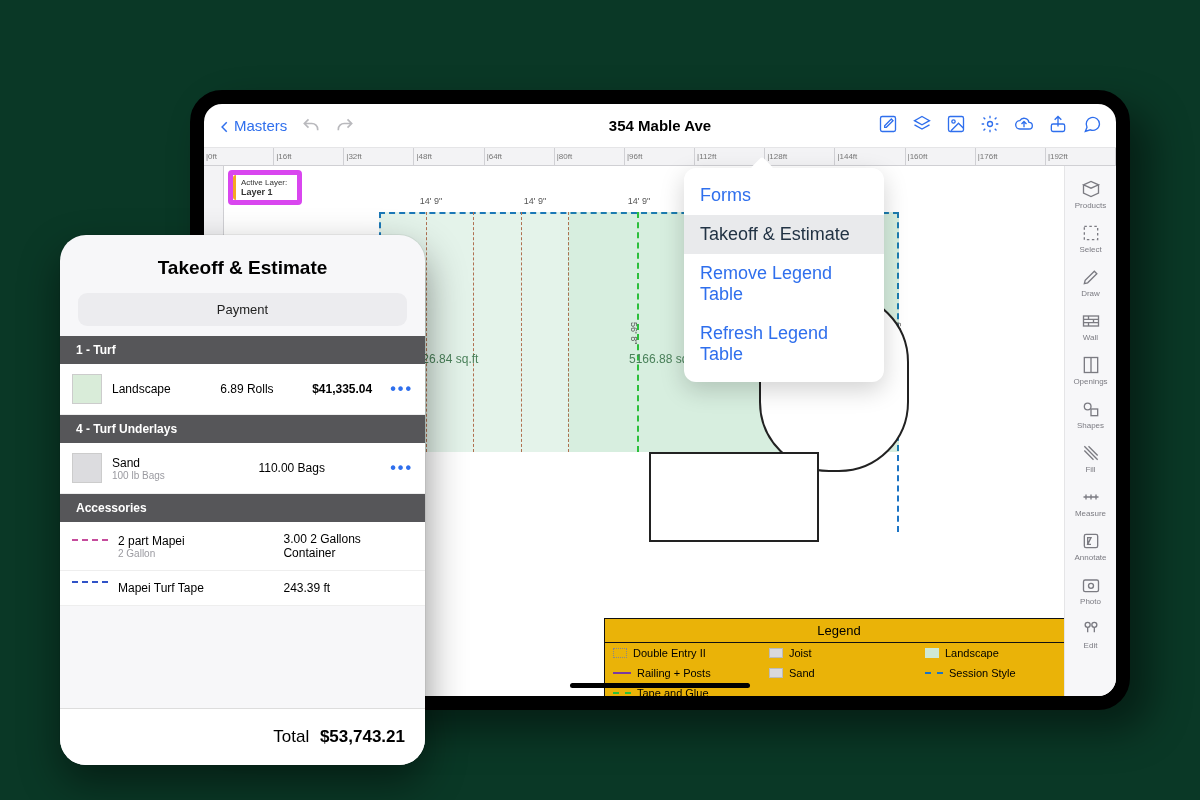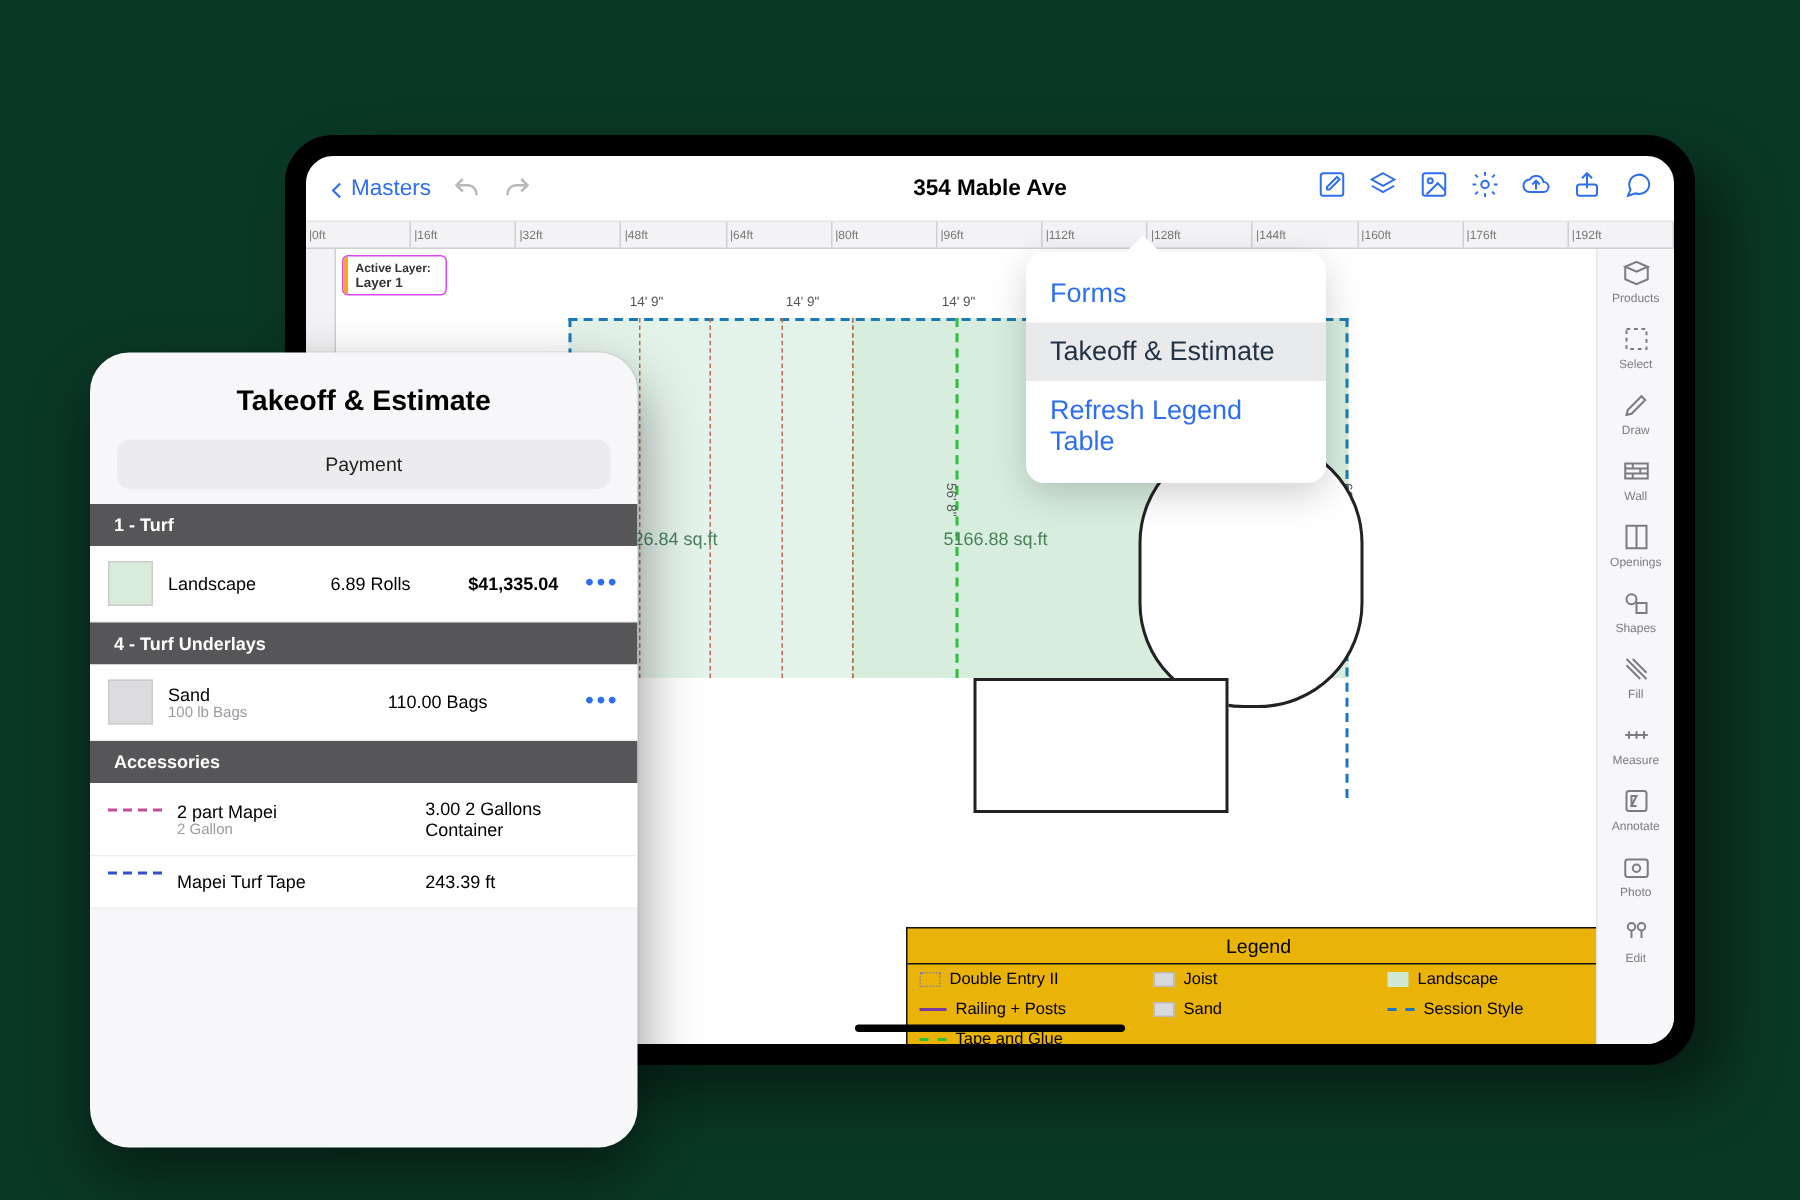--- a/index.html
+++ b/index.html
@@ -17,23 +17,23 @@
   .ur svg{width:20px;height:20px;fill:#b9b9bd}
   .title{position:absolute;left:0;right:0;text-align:center;font-weight:600;font-size:15px;pointer-events:none;}
   .tbar-right{margin-left:auto;display:flex;gap:14px;align-items:center;}
   .tbar-right svg{width:20px;height:20px;fill:none;stroke:#2f6fed;stroke-width:1.6}
   .ruler-h{height:18px;background:#f3f3f5;display:flex;font-size:8px;color:#777;border-bottom:1px solid #d0d0d4;position:relative;}
   .ruler-h span{flex:1;border-right:1px solid #d0d0d4;padding-left:2px;line-height:18px;white-space:nowrap;}
   .workarea{position:absolute;left:0;right:0;top:62px;bottom:0;display:flex;}
   .ruler-v{width:20px;background:#f3f3f5;border-right:1px solid #d0d0d4;}
   .canvas{flex:1;background:#fff;position:relative;overflow:hidden;}
   .palette{width:52px;background:#f7f7f9;border-left:1px solid #e5e5e7;display:flex;flex-direction:column;align-items:center;padding-top:6px;gap:0;}
-  .tool{width:52px;height:44px;display:flex;flex-direction:column;align-items:center;justify-content:flex-start;gap:2px;color:#7b7b82;font-size:8px;}
+  .tool{width:52px;height:44px;display:flex;flex-direction:column;align-items:center;justify-content:center;gap:2px;color:#7b7b82;font-size:8px;}
   .tool svg{width:20px;height:20px;fill:none;stroke:#7b7b82;stroke-width:1.6}
-  .layerchip{position:absolute;left:4px;top:4px;background:#fff;border:1px solid #d946ef;border-radius:4px;font-size:8px;padding:3px 10px 3px 8px;color:#333;font-weight:bold;}
+  .layerchip{position:absolute;left:4px;top:4px;background:#fff;border:5px solid #d946ef;border-radius:4px;font-size:8px;padding:3px 10px 3px 8px;color:#333;}
   .layerchip::before{content:"";position:absolute;left:0;top:0;bottom:0;width:3px;background:#f6a623;border-radius:3px 0 0 3px;}
   .layerchip b{display:block;font-size:9px;}
   
   .popover{
     position:absolute;left:480px;top:64px;width:200px;background:#fff;border-radius:12px;
     box-shadow:0 8px 24px rgba(0,0,0,.18);padding:8px 0;font-size:18px;z-index:30;
   }
   .popover::before{content:"";position:absolute;left:70px;top:-8px;width:16px;height:16px;background:#fff;transform:rotate(45deg);border-radius:2px;}
   .pop-item{padding:9px 16px;color:#2f6fed;}
   .pop-item.hl{background:#e9eaec;color:#234;font-weight:500;}
@@ -313,20 +313,21 @@
             <path d="M8 10v6M16 10v6"></path>
           </svg>
           <span>Edit</span>
         </div>
       </div>
   </div>
 
   <div class="popover">
     <div class="pop-item">Forms</div>
     <div class="pop-item hl">Takeoff &amp; Estimate</div>
+    <div class="pop-item">Remove Legend Table</div>
     <div class="pop-item">Refresh Legend Table</div>
   </div>
 
   <div class="homebar"></div>
 </div>
 
 <div class="phone">
   <div class="ph-title">Takeoff &amp; Estimate</div>
   <div class="seg">
     <div>Payment</div>
@@ -362,13 +363,17 @@
         <div class="col2">3.00 2 Gallons Container</div>
       </div>
       <div class="row">
         <span class="swatch dash blue"></span>
         <div class="col1">
           <div>Mapei Turf Tape</div>
         </div>
         <div class="col2">243.39 ft</div>
       </div>
     </div>
+  <div class="totalbar">
+    <span>Total</span>
+    <b>$53,743.21</b>
+  </div>
 </div>
 
 </body></html>

